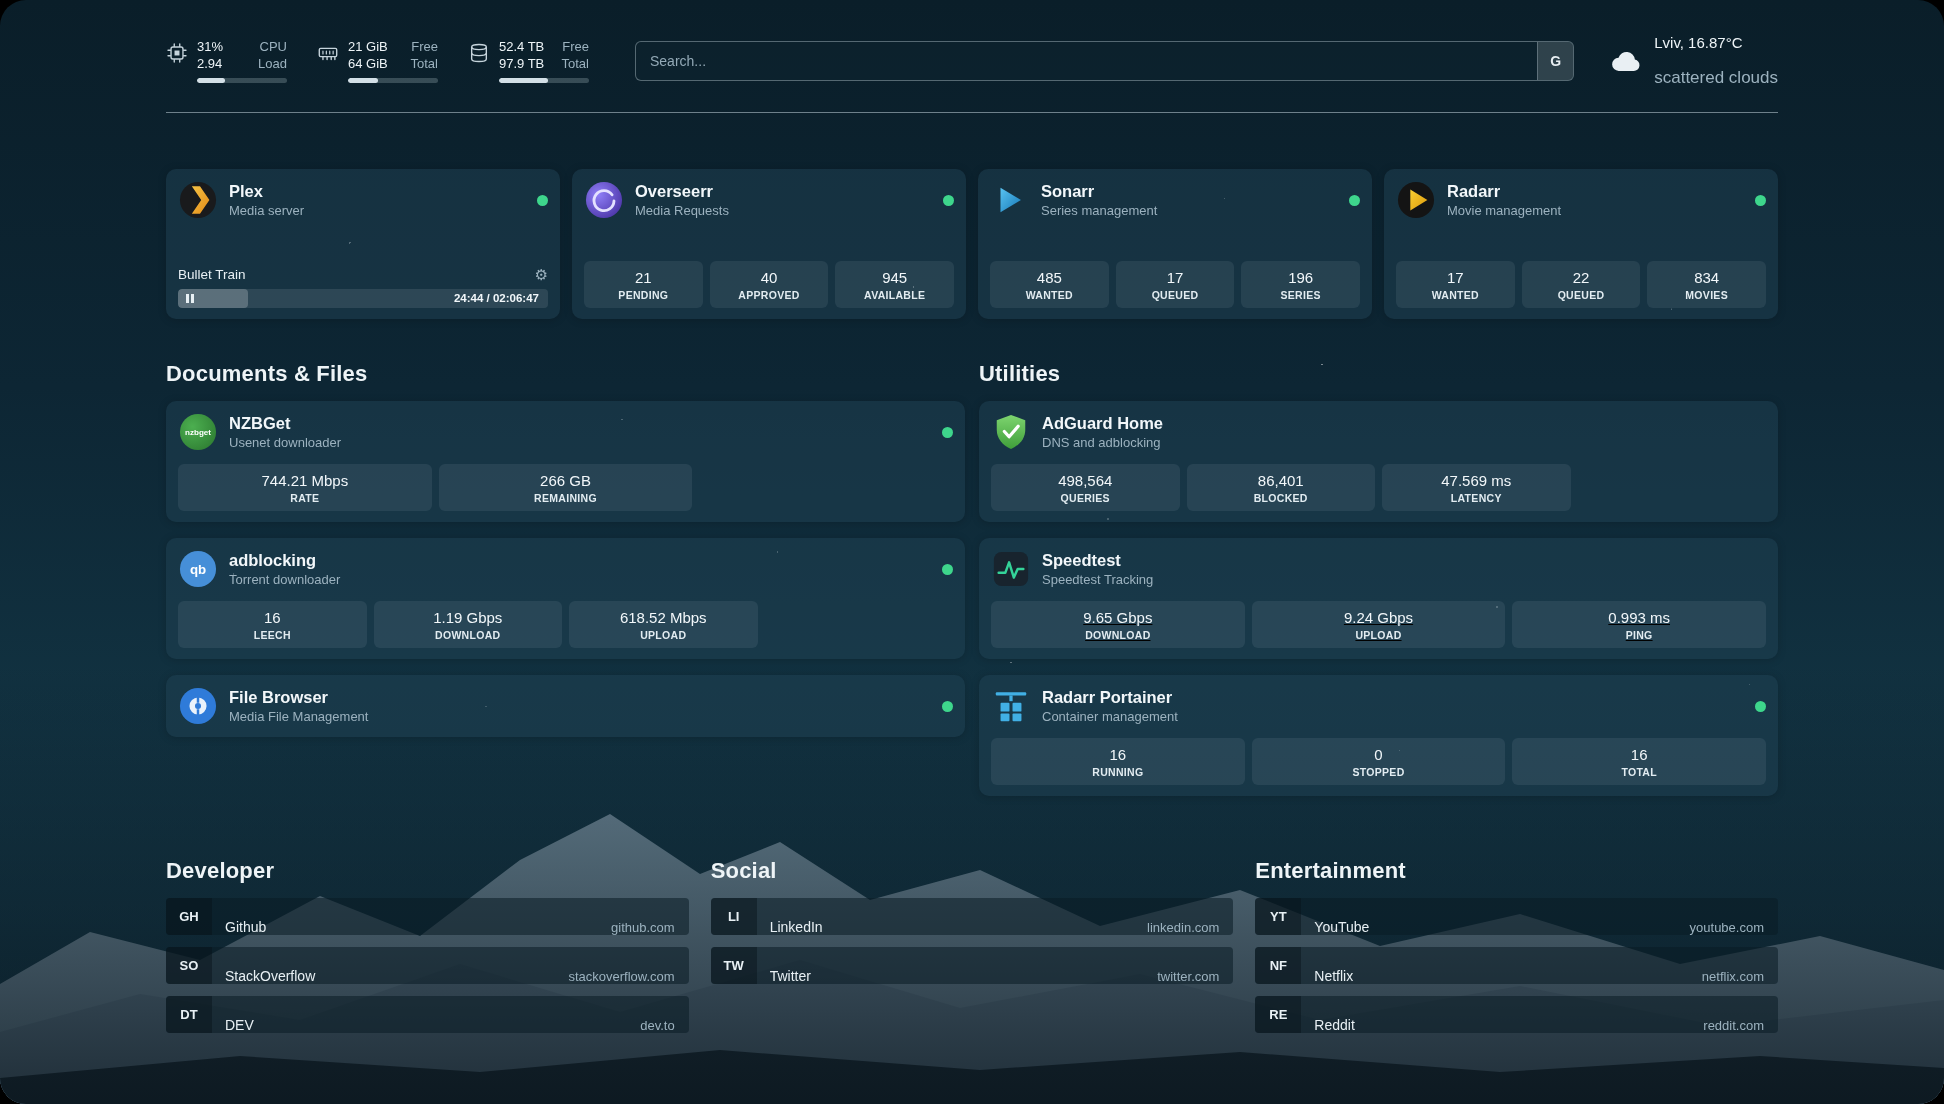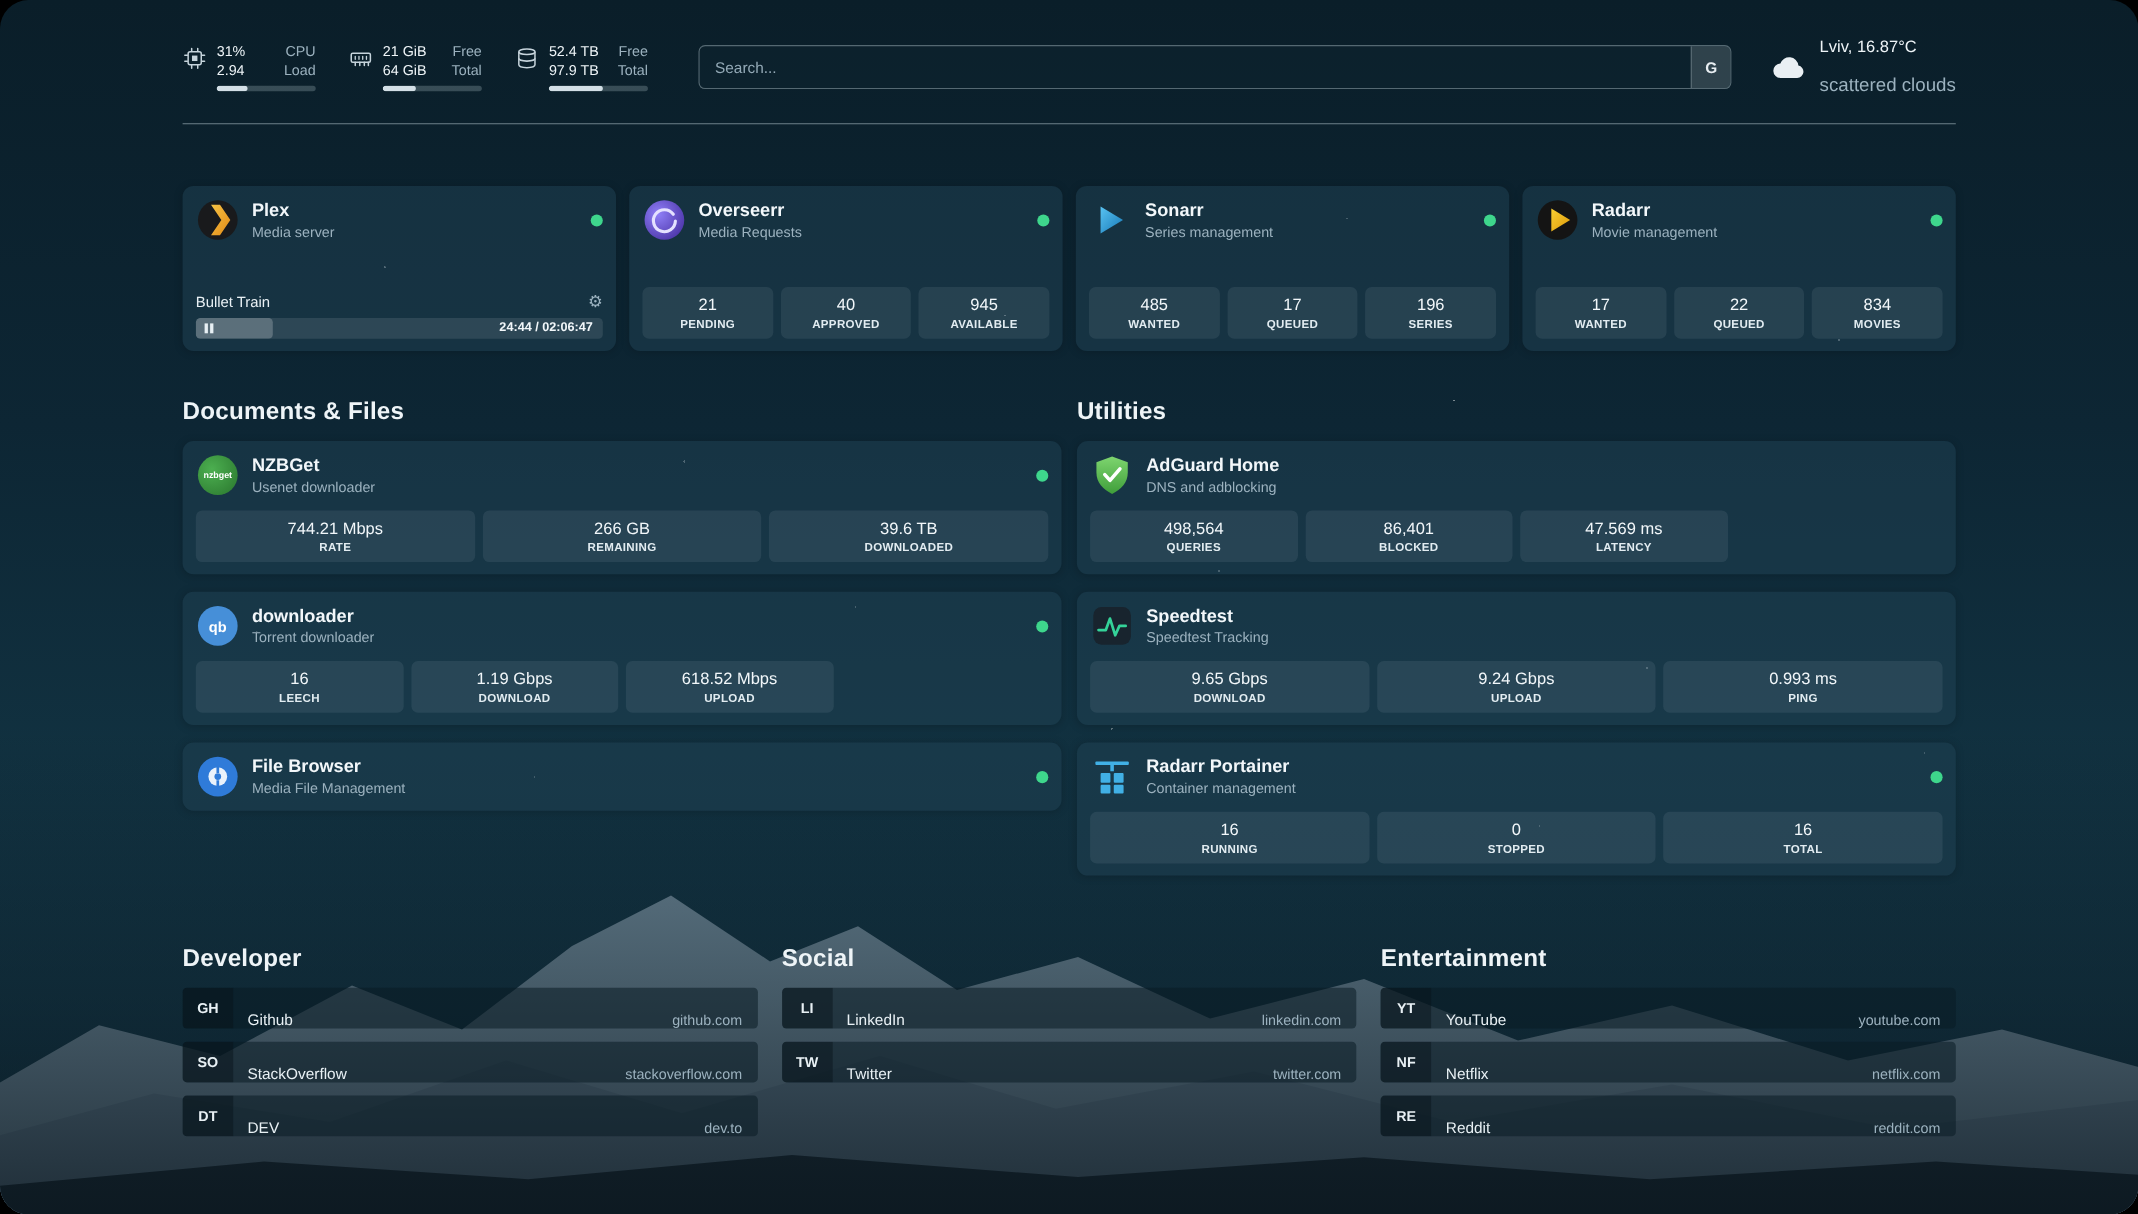--- a/index.html
+++ b/index.html
@@ -372,36 +372,32 @@
 
     <div class="stats" style="grid-template-columns: repeat(3, 1fr);">
                 <div class="stat">
     <div class="sval">744.21 Mbps</div>
     <div class="slab">RATE</div>
   </div>
                 <div class="stat">
     <div class="sval">266 GB</div>
     <div class="slab">REMAINING</div>
   </div>
-                <div class="stat">
-    <div class="sval">39.6 TB</div>
-    <div class="slab">DOWNLOADED</div>
-  </div>
               </div>
   </div>
             <div class="card">
     <div class="chead">
       <span class="cicon">
                   <svg viewBox="0 0 40 40" width="38" height="38">
                     <circle cx="20" cy="20" r="19" fill="#468fd8"></circle>
                     <text x="20" y="25.5" text-anchor="middle" font-size="14" font-weight="700" fill="#fff" font-family="Liberation Sans, sans-serif">qb</text>
                   </svg>
                 </span>
       <div class="ctext">
-        <div class="cname">downloader</div>
+        <div class="cname">adblocking</div>
         <div class="cdesc">Torrent downloader</div>
       </div>
       <span class="dot" style="background: rgb(62, 214, 140);"></span>
     </div>
 
     <div class="stats" style="grid-template-columns: repeat(4, 1fr);">
                 <div class="stat">
     <div class="sval">16</div>
     <div class="slab">LEECH</div>
   </div>
@@ -482,21 +478,21 @@
                     <path d="M7 24h7l4-11 5 16 4-9h6" stroke="#34d399" stroke-width="2.6" fill="none" stroke-linejoin="round" stroke-linecap="round"></path>
                   </svg>
                 </span>
       <div class="ctext">
         <div class="cname">Speedtest</div>
         <div class="cdesc">Speedtest Tracking</div>
       </div>
 
     </div>
 
-    <div class="stats" style="grid-template-columns: repeat(3, 1fr);">
+    <div class="stats" style="grid-template-columns: repeat(3, 1fr); text-decoration: underline;">
                 <div class="stat">
     <div class="sval">9.65 Gbps</div>
     <div class="slab">DOWNLOAD</div>
   </div>
                 <div class="stat">
     <div class="sval">9.24 Gbps</div>
     <div class="slab">UPLOAD</div>
   </div>
                 <div class="stat">
     <div class="sval">0.993 ms</div>

